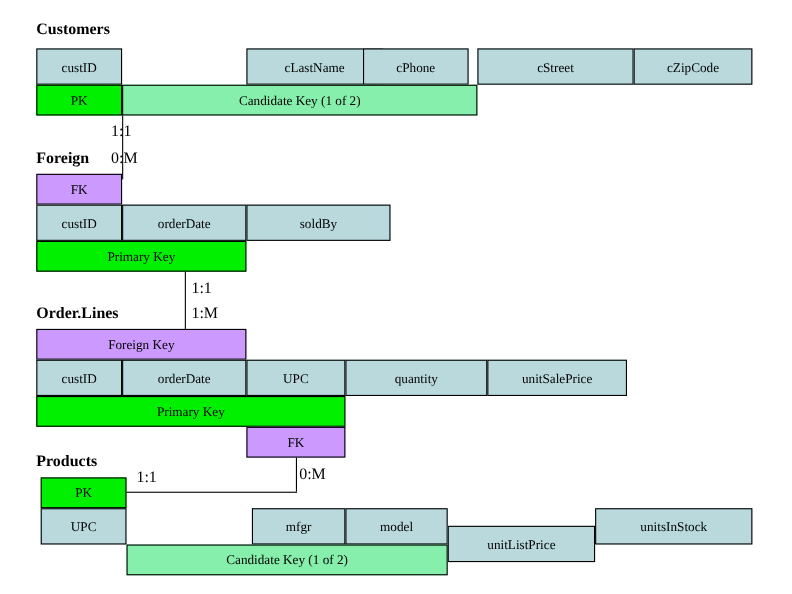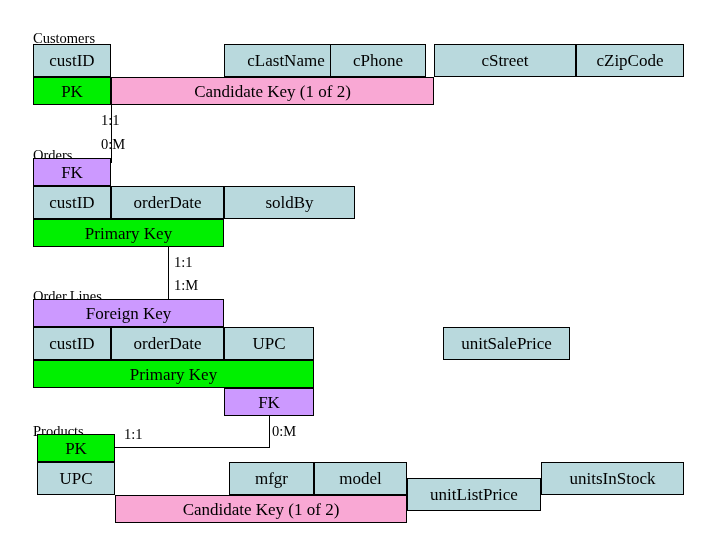--- a/index.html
+++ b/index.html
@@ -20,45 +20,44 @@
     width: 720px;
     height: 540px;
   }
   .cell {
     position: absolute;
     box-sizing: border-box;
     border: 1px solid #000000;
     display: flex;
     align-items: center;
     justify-content: center;
-    font-size: 17px;
+    font-size: 12px;
     color: #000000;
     line-height: 1;
     white-space: nowrap;
   }
   .attr {
     background: #b9d9dd;
   }
   .pk {
     background: #00f000;
   }
   .fk {
     background: #cc99ff;
   }
   .plain {
-    background: #f9a8d4;
+    background: #86efac;
   }
   .entity-name {
     position: absolute;
-    font-weight: normal;
+    font-weight: bold;
     font-size: 14.5px;
     color: #000000;
     white-space: nowrap;
     line-height: 1;
-    margin-top: 11px;
   }
   .card-label {
     position: absolute;
     font-size: 14.5px;
     color: #000000;
     white-space: nowrap;
     line-height: 1;
   }
   .vline {
     position: absolute;
@@ -84,41 +83,42 @@
   <div class="cell attr" style="left:434px; top:44px; width:142px; height:33px;">cStreet</div>
   <div class="cell attr" style="left:576px; top:44px; width:108px; height:33px;">cZipCode</div>
 
   <div class="cell pk" style="left:33px; top:77px; width:78px; height:28px;">PK</div>
   <div class="cell plain" style="left:111px; top:77px; width:323px; height:28px;">Candidate Key (1 of 2)</div>
 
   <div class="vline" style="left:111px; top:105px; height:58px;"></div>
   <div class="card-label" style="left:101px; top:113px;">1:1</div>
   <div class="card-label" style="left:101px; top:137px;">0:M</div>
 
-  <div class="entity-name" style="left:33px; top:137px;">Orders</div>
+  <div class="entity-name" style="left:33px; top:137px;">Foreign</div>
 
   <div class="cell fk" style="left:33px; top:158px; width:78px; height:28px;">FK</div>
 
   <div class="cell attr" style="left:33px; top:186px; width:78px; height:33px;">custID</div>
   <div class="cell attr" style="left:111px; top:186px; width:113px; height:33px;">orderDate</div>
   <div class="cell attr" style="left:224px; top:186px; width:131px; height:33px;">soldBy</div>
 
   <div class="cell pk" style="left:33px; top:219px; width:191px; height:28px;">Primary Key</div>
 
   <div class="vline" style="left:168px; top:247px; height:57px;"></div>
   <div class="card-label" style="left:174px; top:255px;">1:1</div>
   <div class="card-label" style="left:174px; top:278px;">1:M</div>
 
   <div class="entity-name" style="left:33px; top:278px;">Order.Lines</div>
 
   <div class="cell fk" style="left:33px; top:299px; width:191px; height:28px;">Foreign Key</div>
 
   <div class="cell attr" style="left:33px; top:327px; width:78px; height:33px;">custID</div>
   <div class="cell attr" style="left:111px; top:327px; width:113px; height:33px;">orderDate</div>
   <div class="cell attr" style="left:224px; top:327px; width:90px; height:33px;">UPC</div>
+  <div class="cell attr" style="left:314px; top:327px; width:129px; height:33px;">quantity</div>
   <div class="cell attr" style="left:443px; top:327px; width:127px; height:33px;text-align:center;">unitSalePrice</div>
 
   <div class="cell pk" style="left:33px; top:360px; width:281px; height:28px;">Primary Key</div>
 
   <div class="cell fk" style="left:224px; top:388px; width:90px; height:28px;">FK</div>
 
   <div class="vline" style="left:269px; top:416px; height:31px;"></div>
   <div class="hline" style="left:115px; top:447px; width:155px;"></div>
   <div class="card-label" style="left:124px; top:427px;">1:1</div>
   <div class="card-label" style="left:272px; top:424px;">0:M</div>

